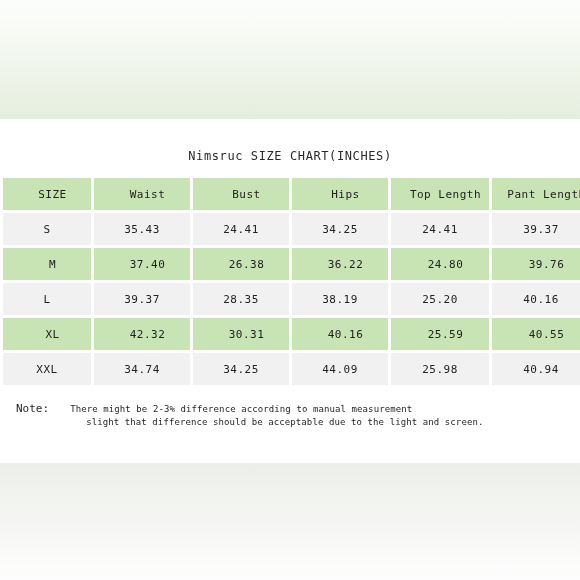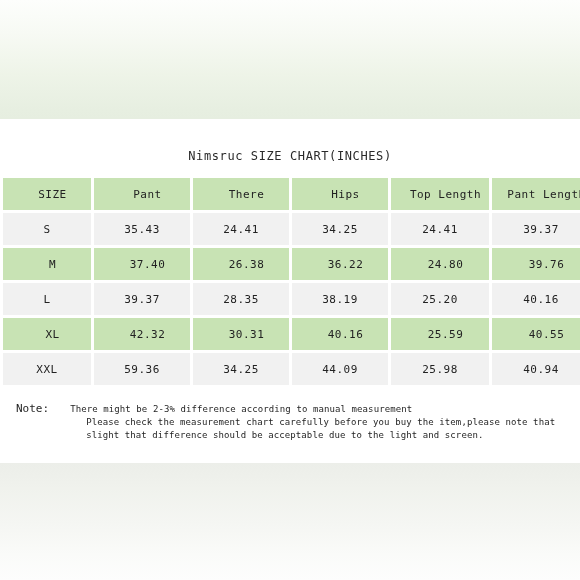--- a/index.html
+++ b/index.html
@@ -131,22 +131,22 @@
       <col class="col-size">
       <col class="col-std">
       <col class="col-std">
       <col class="col-std">
       <col class="col-wide">
       <col class="col-wide">
     </colgroup>
     <tbody>
       <tr class="row-green">
         <td>SIZE</td>
-        <td>Pant</td>
-        <td>There</td>
+        <td>Waist</td>
+        <td>Bust</td>
         <td>Hips</td>
         <td>Top Length</td>
         <td>Pant Length</td>
       </tr>
       <tr class="row-gray">
         <td>S</td>
         <td>35.43</td>
         <td>24.41</td>
         <td>34.25</td>
         <td>24.41</td>
@@ -171,26 +171,26 @@
       <tr class="row-green">
         <td>XL</td>
         <td>42.32</td>
         <td>30.31</td>
         <td>40.16</td>
         <td>25.59</td>
         <td>40.55</td>
       </tr>
       <tr class="row-gray">
         <td>XXL</td>
-        <td>59.36</td>
+        <td>34.74</td>
         <td>34.25</td>
         <td>44.09</td>
         <td>25.98</td>
         <td>40.94</td>
       </tr>
     </tbody>
   </table>
 
   <div class="note-wrap">
-    <span class="note-label">Note:</span><span class="note-lines"><span class="note-line">There might be 2-3% difference according to manual measurement</span><span class="note-line indent">Please check the measurement chart carefully before you buy the item,please note that</span><span class="note-line indent">slight that difference should be acceptable due to the light and screen.</span></span>
+    <span class="note-label">Note:</span><span class="note-lines"><span class="note-line">There might be 2-3% difference according to manual measurement</span><span class="note-line indent">slight that difference should be acceptable due to the light and screen.</span></span>
   </div>
 
 </div>
 
 </body></html>

